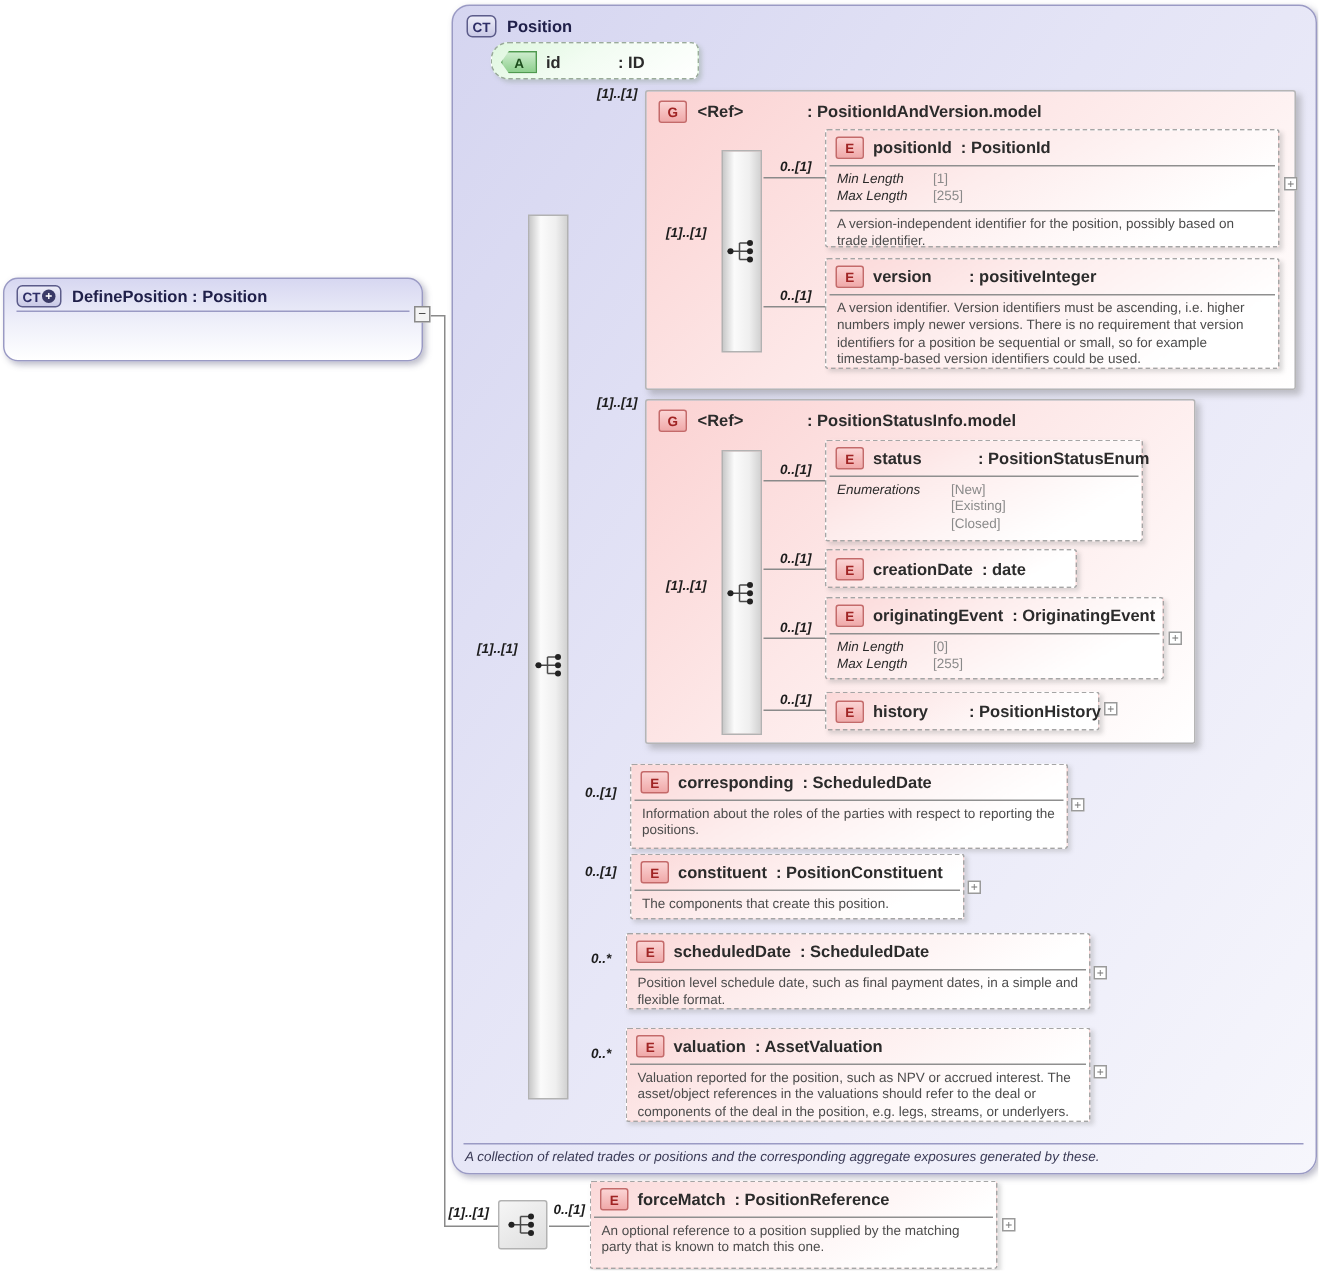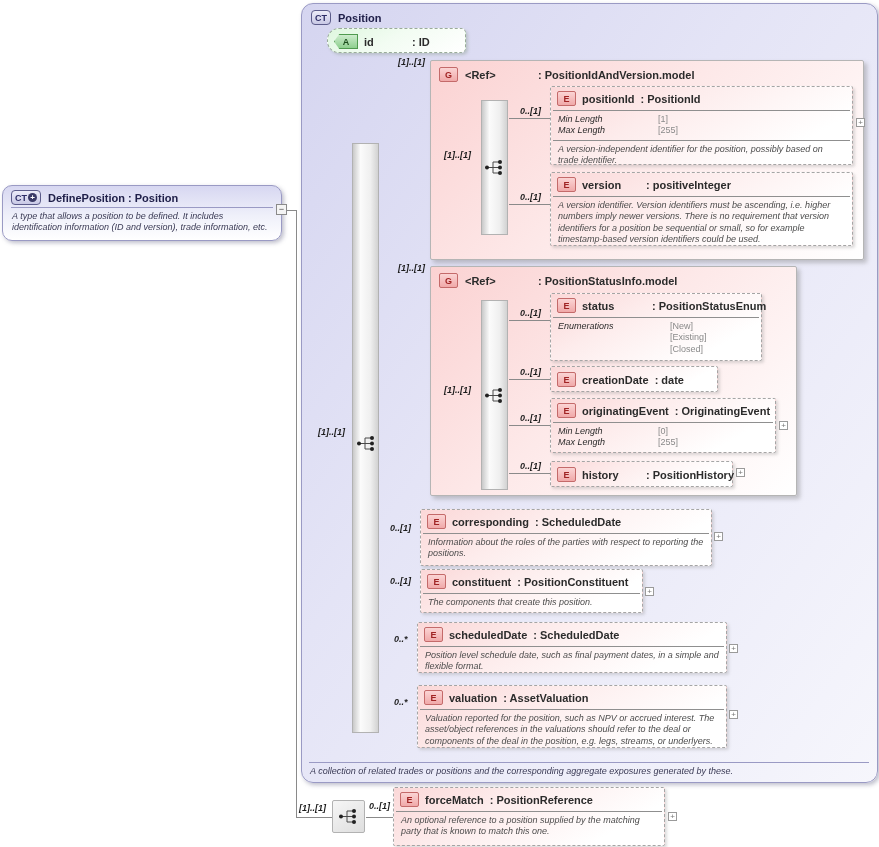--- a/index.html
+++ b/index.html
@@ -37,22 +37,22 @@
   .ghead{display:flex;align-items:center;gap:7px;padding:6px 8px;font-size:11px;font-weight:bold;color:#2b2b2b;}
 
   
   .ebox{position:absolute;border:1px dashed #a5a5a5;border-radius:2px;box-sizing:border-box;
         background:linear-gradient(150deg,#fbd8d8 0%,#fdecec 35%,#ffffff 80%);
         box-shadow:2px 2px 3px rgba(140,140,140,.3);}
   .ehead{display:flex;align-items:center;gap:6px;padding:4px 6px;font-size:11px;font-weight:bold;color:#2b2b2b;white-space:nowrap;}
   .ename{display:inline-block;}
   .nw44{min-width:42px;} .nw60{min-width:58px;} .nw66{min-width:64px;} .nw68{min-width:66px;}
   .esec{border-top:1px solid #8f8f8f;margin:0 2px;padding:3px 5px;font-size:9px;line-height:1.25;}
-  .desc{font-style:italic;color:#4c4c4c;}
-  .facet-row{display:flex;align-items:flex-start;gap:36px;}
+  .desc{color:#4c4c4c;}
+  .facet-row{display:flex;align-items:flex-start;}
   .facet-name{font-style:italic;color:#2b2b2b;width:64px;flex:none;}
   .facet-name.wide{width:76px;}
   .facet-val{color:#8a8a8a;}
 
   .badge-e,.badge-g{flex:none;width:17px;height:13px;display:inline-flex;align-items:center;justify-content:center;
         font-size:9px;font-weight:bold;color:#a02424;border:1px solid #c46a6a;border-radius:2px;
         background:linear-gradient(#fbd4d4,#f0a9a9);}
   .badge-a{flex:none;width:22px;height:13px;display:inline-flex;align-items:center;justify-content:center;
         font-size:9px;font-weight:bold;color:#1d4d1d;border:1px solid #4f9a4f;
         background:linear-gradient(#cdeccd,#8ecf8e);
@@ -109,21 +109,20 @@
 
   <div class="ctbox-small" style="left:2px;top:185px;width:278px;height:54px;">
     <div class="cthead" style="padding:4px 8px 1px 8px;">
       <span class="ct-badge">
           <span>CT</span>
           <span class="ct-plus">+</span>
         </span>
       <span>DefinePosition : Position</span>
     </div>
     <div class="ct-sep"></div>
-    <div class="ct-desc">A type that allows a position to be defined. It includes identification information (ID and version), trade information, etc.</div>
   </div>
   <div class="minusbox" style="left:276px;top:204px;">−</div>
 
   <div class="abox" style="left:327px;top:28px;width:139px;height:25px;">
     <div class="ehead" style="padding-top:5px;">
       <span class="badge-a">A</span>
       <span class="ename nw44">id</span>
       <span>: ID</span>
     </div>
   </div>

